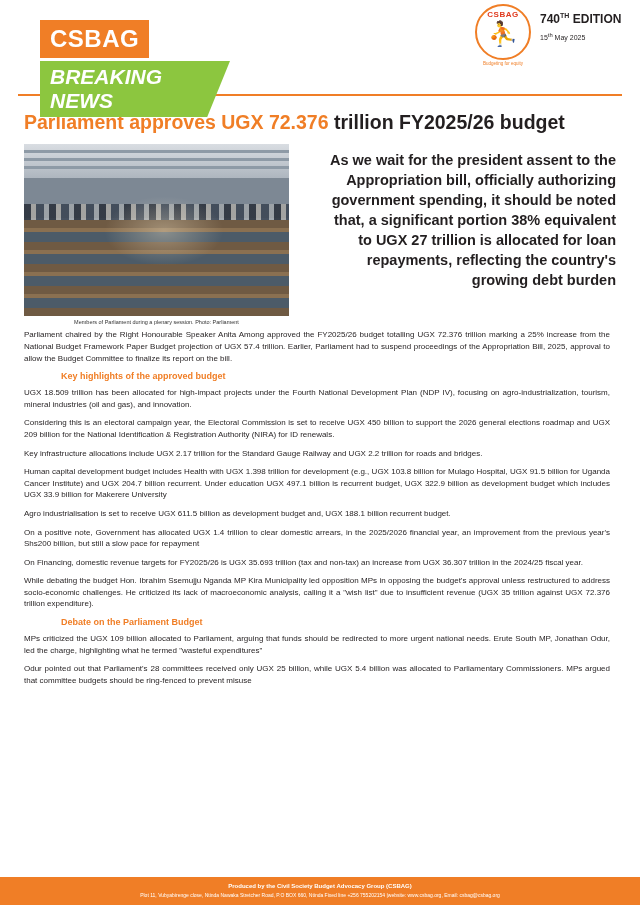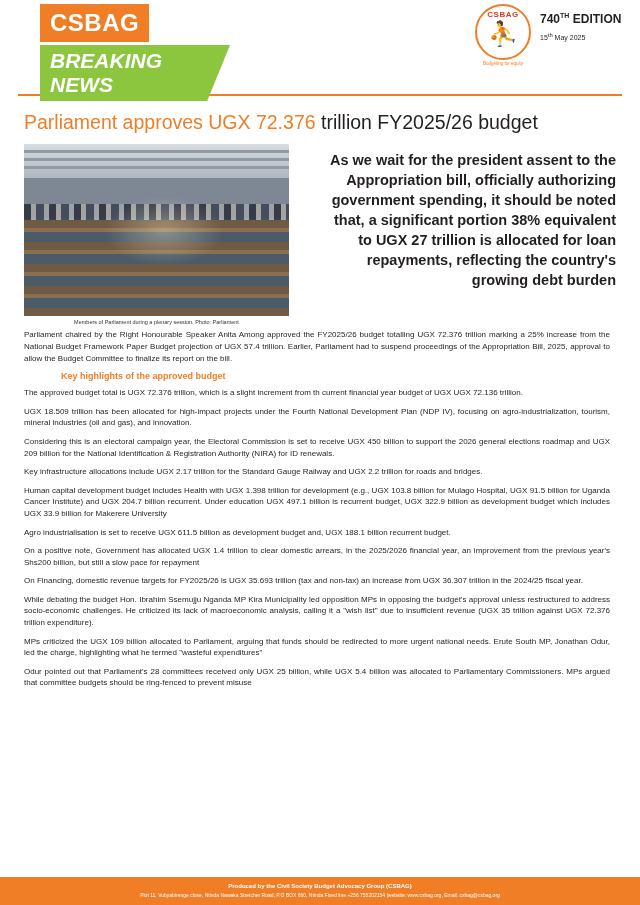--- a/index.html
+++ b/index.html
@@ -16,21 +16,21 @@
     overflow: hidden;
   }
 
   
   .header {
     position: relative;
     height: 90px;
   }
   .logo-block {
     position: absolute;
-    left: 8px; top: 4px;
+    left: 8px; top: 20px;
     width: 160px;
     padding-left: 32px;
   }
   .logo-orange {
     background: #F07E26;
     color: #ffffff;
     font-weight: bold;
     font-size: 24px;
     letter-spacing: 0.5px;
     padding: 5px 10px 5px 10px;
@@ -90,21 +90,21 @@
 
   .rule {
     height: 2px; background: #F07E26;
     margin: 4px 18px 0 18px;
   }
 
   
   .headline {
     margin: 14px 24px 10px 24px;
     font-size: 19.5px;
-    font-weight: normal;
+    font-weight: bold;
     color: #231f20;
     line-height: 1.25;
   }
   .headline .hl {
     color: #F07E26;
   }
 
   
   .hero {
     display: flex;
@@ -258,30 +258,30 @@
       <div class="caption">Members of Parliament during a plenary session. Photo: Parliament</div>
     </div>
     <div class="pull">As we wait for the president assent to the Appropriation bill, officially authorizing government spending, it should be noted that, a significant portion 38% equivalent to UGX 27 trillion is allocated for loan repayments, reflecting the country's growing debt burden</div>
   </div>
 
   <div class="body">
     <p class="lead">Parliament chaired by the Right Honourable Speaker Anita Among approved the FY2025/26 budget totalling UGX 72.376 trillion marking a 25% increase from the National Budget Framework Paper Budget projection of UGX 57.4 trillion. Earlier, Parliament had to suspend proceedings of the Appropriation Bill, 2025, approval to allow the Budget Committee to finalize its report on the bill.</p>
 
     <div class="sec-head">Key highlights of the approved budget</div>
 
-    <p>The approved budget total is UGX 72.376 trillion, which is a slight increment from th current financial year budget of UGX UGX 72.136 trillion.</p>
     <p>UGX 18.509 trillion has been allocated for high-impact projects under the Fourth National Development Plan (NDP IV), focusing on agro-industrialization, tourism, mineral industries (oil and gas), and innovation.</p>
     <p>Considering this is an electoral campaign year, the Electoral Commission is set to receive UGX 450 billion to support the 2026 general elections roadmap and UGX 209 billion for the National Identification &amp; Registration Authority (NIRA) for ID renewals.</p>
     <p>Key infrastructure allocations include UGX 2.17 trillion for the Standard Gauge Railway and UGX 2.2 trillion for roads and bridges.</p>
     <p>Human capital development budget includes Health with UGX 1.398 trillion for development (e.g., UGX 103.8 billion for Mulago Hospital, UGX 91.5 billion for Uganda Cancer Institute) and UGX 204.7 billion recurrent. Under education UGX 497.1 billion is recurrent budget, UGX 322.9 billion as development budget which includes UGX 33.9 billion for Makerere University</p>
     <p>Agro industrialisation is set to receive UGX 611.5 billion as development budget and, UGX 188.1 billion recurrent budget.</p>
     <p>On a positive note, Government has allocated UGX 1.4 trillion to clear domestic arrears, in the 2025/2026 financial year, an improvement from the previous year's Shs200 billion, but still a slow pace for repayment</p>
     <p>On Financing, domestic revenue targets for FY2025/26 is UGX 35.693 trillion (tax and non-tax) an increase from UGX 36.307 trillion in the 2024/25 fiscal year.</p>
     <p>While debating the budget Hon. Ibrahim Ssemujju Nganda MP Kira Municipality led opposition MPs in opposing the budget's approval unless restructured to address socio-economic challenges. He criticized its lack of macroeconomic analysis, calling it a "wish list" due to insufficient revenue (UGX 35 trillion against UGX 72.376 trillion expenditure).</p>
 
+    <div class="sec-head">Debate on the Parliament Budget</div>
 
     <p>MPs criticized the UGX 109 billion allocated to Parliament, arguing that funds should be redirected to more urgent national needs. Erute South MP, Jonathan Odur, led the charge, highlighting what he termed "wasteful expenditures"</p>
     <p>Odur pointed out that Parliament's 28 committees received only UGX 25 billion, while UGX 5.4 billion was allocated to Parliamentary Commissioners. MPs argued that committee budgets should be ring-fenced to prevent misuse</p>
   </div>
 
   <div class="footer">
     <div class="l1">Produced by the Civil Society Budget Advocacy Group (CSBAG)</div>
     <div class="l2">Plot 11, Vubyabirenge close, Ntinda Nawaka Stretcher Road, P.O BOX 660, Ntinda Fixed line +256 755202154 |website: www.csbag.org, Email: csbag@csbag.org</div>
   </div>
 

